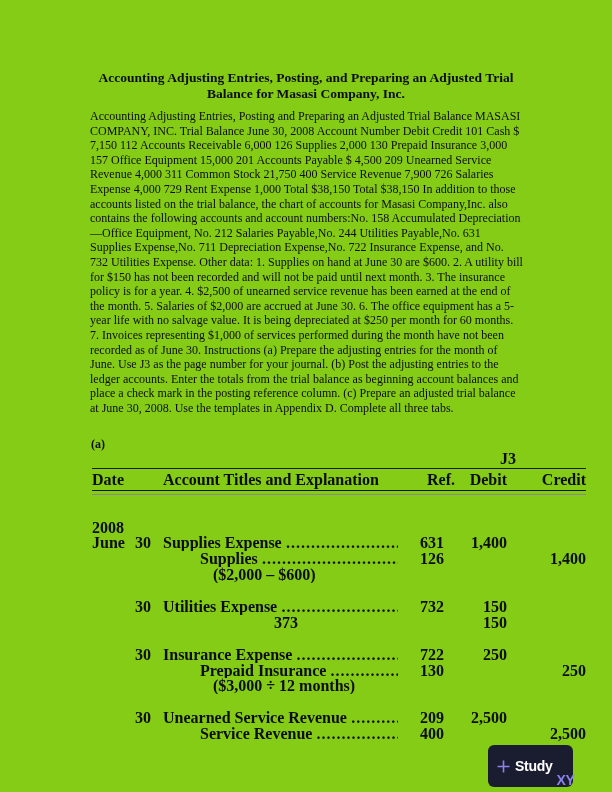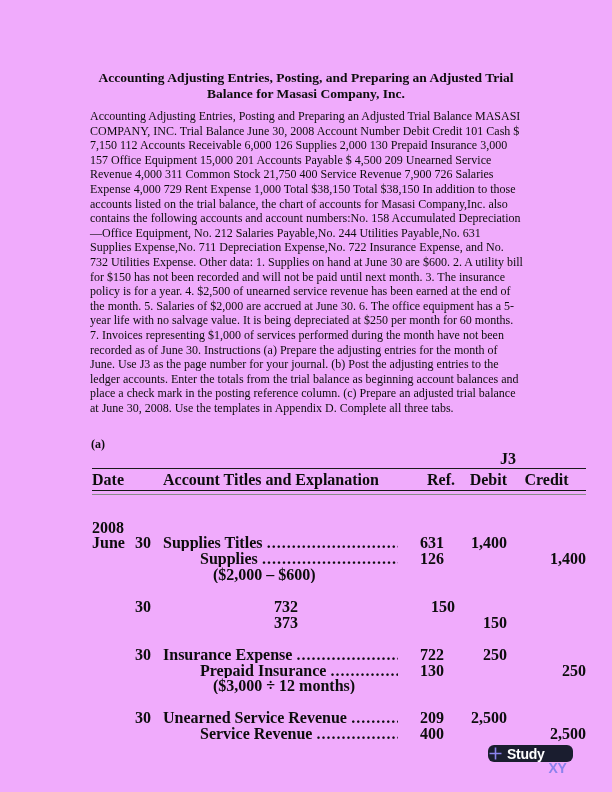--- a/index.html
+++ b/index.html
@@ -1,53 +1,53 @@
 <!DOCTYPE html>
 <html><head>
 <meta charset="utf-8">
 <style>
   html,body{margin:0;padding:0;background:#e8e8e8;}
-  .page{position:relative;width:612px;height:792px;background:#f0abfc;margin:0 auto;
+  .page{position:relative;width:612px;height:792px;background:#84cc16;margin:0 auto;
         font-family:"Liberation Serif", serif;color:#0d0d0d;overflow:hidden;}
 
   .doc-title{position:absolute;top:70px;left:86px;width:440px;text-align:center;
              font-size:13.5px;line-height:16px;font-weight:bold;}
 
   .doc-body{position:absolute;top:109px;left:90px;width:433px;
             font-size:12px;line-height:14.6px;text-align:left;}
 
   .section-label{position:absolute;top:437px;left:91px;font-size:12px;font-weight:bold;}
 
   .journal{position:absolute;top:451px;left:92px;width:494px;font-weight:bold;font-size:16px;}
   .j3{margin-left:408px;height:15px;line-height:15px;}
   .rule-top{border-top:1.5px solid #1a1a1a;margin-top:2px;}
   .jhead{display:grid;grid-template-columns:43px 28px 240px 52px 52px 79px;
          align-items:end;height:21px;line-height:20px;}
   .rule-double{height:2.5px;border-top:1.6px solid #151515;border-bottom:1.2px solid #8a8a8a;}
   .jhead .h-ref{text-align:right;padding-left:6px;}
   .jhead .h-debit{text-align:right;}
-  .jhead .h-credit{text-align:center;}
+  .jhead .h-credit{text-align:right;}
 
   .jrows{padding-top:2px;margin-top:23px;}
   .jrow{display:grid;grid-template-columns:43px 28px 240px 52px 52px 79px;
         height:15.9px;line-height:15.9px;}
   .spacer{height:15.9px;}
   .c-account{display:flex;padding-right:5px;overflow:hidden;}
   .c-account.indent1{padding-left:37px;}
   .c-account.indent2{padding-left:50px;}
   .acct-name{white-space:nowrap;}
   .leader{flex:1;overflow:hidden;white-space:nowrap;}
   .leader::before{content:"\2009.....................................................................................";letter-spacing:1px;}
   .c-ref{text-align:center;padding-left:6px;}
   .c-debit{text-align:right;}
   .c-credit{text-align:right;}
 
-  .brand-badge{position:absolute;left:488px;top:745px;width:85px;height:17px;
+  .brand-badge{position:absolute;left:488px;top:745px;width:85px;height:42px;
                border-radius:6px;display:flex;align-items:center;gap:4px;
-               box-sizing:border-box;
+               padding-left:8px;box-sizing:border-box;
                font-family:"Liberation Sans", sans-serif;font-weight:bold;font-size:14px;}
   .brand-plus{display:flex;align-items:center;}
   .brand-study{letter-spacing:-0.3px;}
   .brand-xy{letter-spacing:-0.3px;}
 </style>
 </head>
 <body>
 
 <div class="page">
 
@@ -77,21 +77,21 @@
             <span class="acct-name"></span>
           </span>
       <span class="c-ref"></span>
       <span class="c-debit"></span>
       <span class="c-credit"></span>
     </div>
         <div class="jrow">
       <span class="c-month">June</span>
       <span class="c-day">30</span>
       <span class="c-account indent0">
-            <span class="acct-name">Supplies Titles</span>
+            <span class="acct-name">Supplies Expense</span>
             <span class="leader"></span>
           </span>
       <span class="c-ref">631</span>
       <span class="c-debit">1,400</span>
       <span class="c-credit"></span>
     </div>
         <div class="jrow">
       <span class="c-month"></span>
       <span class="c-day"></span>
       <span class="c-account indent1">
@@ -109,20 +109,24 @@
             <span class="acct-name">($2,000 – $600)</span>
           </span>
       <span class="c-ref"></span>
       <span class="c-debit"></span>
       <span class="c-credit"></span>
     </div>
         <div class="spacer"></div>
         <div class="jrow">
       <span class="c-month"></span>
       <span class="c-day">30</span>
+      <span class="c-account indent0">
+            <span class="acct-name">Utilities Expense</span>
+            <span class="leader"></span>
+          </span>
       <span class="c-ref">732</span>
       <span class="c-debit">150</span>
       <span class="c-credit"></span>
     </div>
         <div class="jrow">
       <span class="c-month"></span>
       <span class="c-day"></span>
       <span class="c-ref">373</span>
       <span class="c-debit"></span>
       <span class="c-credit">150</span>

